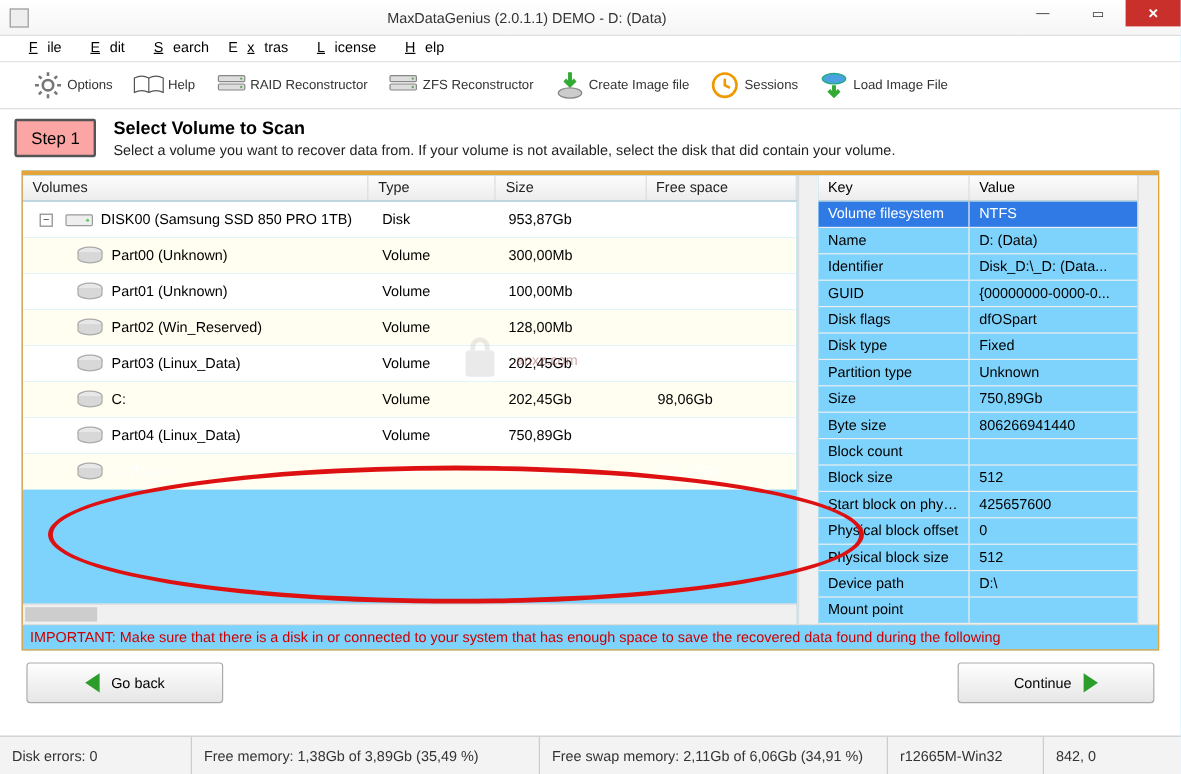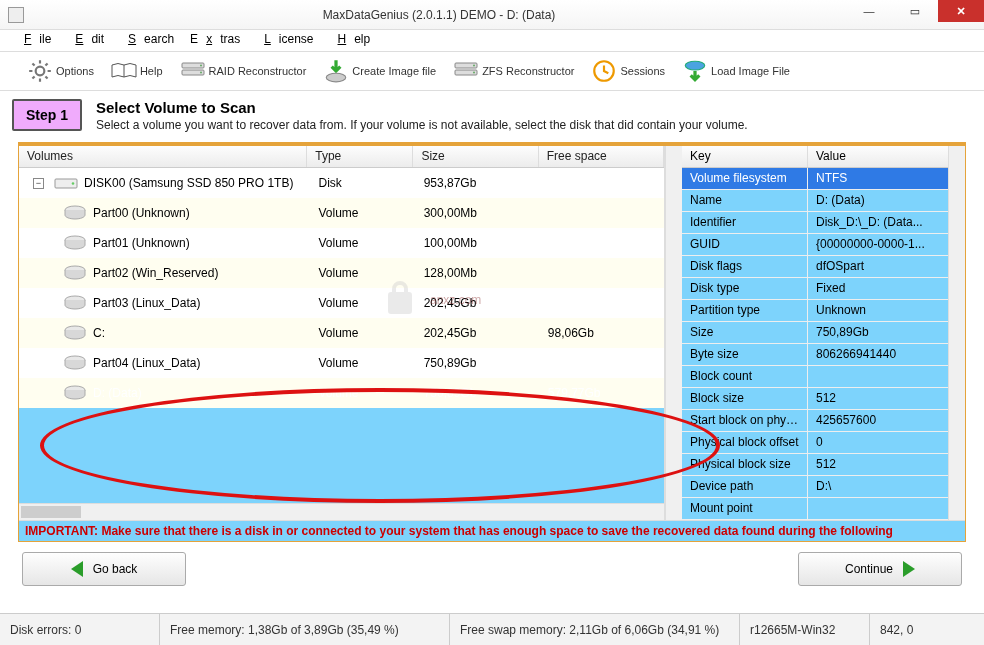--- a/index.html
+++ b/index.html
@@ -12,21 +12,21 @@
 .winbtn.close{background:#c9302c;color:#fff;font-weight:bold}
 .menubar{height:22px;display:flex;align-items:flex-start;padding:0 8px;gap:0;border-bottom:1px solid #ddd}
 .menubar span{padding:2px 8px;cursor:default}
 .menubar .u{text-decoration:underline}
 .toolbar{display:flex;align-items:flex-end;gap:0;padding:6px 10px 6px 18px;border-bottom:1px solid #ddd;background:#fff}
 .tool{display:flex;align-items:center;gap:2px;padding:0 8px;cursor:default}
 .tool .ticon{width:28px;height:26px;display:flex;align-items:center;justify-content:center}
 .tool svg{width:28px;height:26px}
 .tool span{font-size:11px;color:#333}
 .step-bar{display:flex;align-items:flex-start;padding:8px 12px 10px;gap:14px}
-.step-badge{background:#f0abfc;border:2px solid #555;border-radius:2px;padding:6px 12px;font-weight:bold;font-size:14px}
+.step-badge{background:#fca5a5;border:2px solid #555;border-radius:2px;padding:6px 12px;font-weight:normal;font-size:14px}
 .step-text .h{font-weight:bold;font-size:15px;margin-bottom:2px}
 .step-text .d{font-size:12px;color:#222}
 .content{margin:0 18px;border:1px solid #e5a33a;border-top:4px solid #e5a33a;height:400px;display:flex;flex-direction:column;background:#7dd3fc}
 .panes{flex:1;display:flex;overflow:hidden}
 
 .vol-pane{flex:1;display:flex;flex-direction:column;border-right:1px solid #ddd;overflow:hidden;position:relative}
 .thead{display:flex;background:linear-gradient(#fdfdfd,#ececec);border-bottom:1px solid #ccc;height:22px}
 .th{padding:3px 8px;border-right:1px solid #ddd;font-size:12px;color:#222}
 .vol-body{flex:1;overflow:hidden;position:relative}
 .vrow{display:flex;align-items:center;height:30px;padding-left:6px}
@@ -45,21 +45,21 @@
 
 .kv-pane{width:266px;display:flex;flex-direction:column}
 .kv-head{display:flex;background:linear-gradient(#fdfdfd,#ececec);border-bottom:1px solid #ccc;height:22px}
 .kv-head .kh{width:126px;border-right:1px solid #ddd;padding:3px 8px}
 .kv-head .vh{flex:1;padding:3px 8px}
 .kv-body{flex:1;overflow:hidden}
 .kvr{display:flex;height:22px;border-bottom:1px solid #eee}
 .kvr .k{width:126px;padding:3px 8px;border-right:1px solid #eee;white-space:nowrap;overflow:hidden;text-overflow:ellipsis}
 .kvr .v{flex:1;padding:3px 8px;white-space:nowrap;overflow:hidden;text-overflow:ellipsis}
 .kvr.sel{background:#2f7ae5;color:#fff}
-.important{padding:3px 6px;color:#c00;font-weight:bold;font-size:12px;border-top:1px solid #ddd;white-space:nowrap;overflow:hidden}
+.important{padding:3px 6px;color:#c00;font-weight:normal;font-size:12px;border-top:1px solid #ddd;white-space:nowrap;overflow:hidden}
 
 .nav{display:flex;justify-content:space-between;padding:10px 22px 8px}
 .navbtn{width:164px;height:34px;background:linear-gradient(#fefefe,#e6e6e6);border:1px solid #aaa;border-radius:3px;display:flex;align-items:center;justify-content:center;gap:10px;font-size:14px;cursor:default}
 .tri-l{width:0;height:0;border-top:8px solid transparent;border-bottom:8px solid transparent;border-right:12px solid #2a9d2a}
 .tri-r{width:0;height:0;border-top:8px solid transparent;border-bottom:8px solid transparent;border-left:12px solid #2a9d2a}
 
 .status{position:absolute;bottom:0;left:0;right:0;height:32px;background:#f3f3f3;border-top:1px solid #ccc;display:flex;align-items:center;font-size:11px;color:#333}
 .status>div{padding:0 10px;border-right:1px solid #ccc;height:100%;display:flex;align-items:center}
 
 .oval{position:absolute;border:4px solid #d11;border-radius:50%;pointer-events:none}
@@ -113,37 +113,37 @@
           <rect x="3" y="3" width="22" height="5" rx="1" fill="#ddd" stroke="#888"></rect>
           <rect x="3" y="10" width="22" height="5" rx="1" fill="#ddd" stroke="#888"></rect>
           <circle cx="22" cy="5.5" r="1" fill="#6a6"></circle>
           <circle cx="22" cy="12.5" r="1" fill="#6a6"></circle>
         </svg>
       </div>
     <span>RAID Reconstructor</span>
   </div>
   <div class="tool">
     <div class="ticon">
-        <svg viewBox="0 0 24 24">
-          <path d="M12 2v10M8 8l4 4 4-4" stroke="#3a3" stroke-width="3" fill="none"></path>
-          <ellipse cx="12" cy="18" rx="9" ry="4" fill="#ccc" stroke="#888"></ellipse>
-        </svg>
-      </div>
-    <span>Create Image file</span>
-  </div>
-  <div class="tool">
-    <div class="ticon">
         <svg viewBox="0 0 28 22">
           <rect x="3" y="3" width="22" height="5" rx="1" fill="#ddd" stroke="#888"></rect>
           <rect x="3" y="10" width="22" height="5" rx="1" fill="#ddd" stroke="#888"></rect>
           <circle cx="22" cy="5.5" r="1" fill="#6a6"></circle>
           <circle cx="22" cy="12.5" r="1" fill="#6a6"></circle>
         </svg>
       </div>
     <span>ZFS Reconstructor</span>
+  </div>
+  <div class="tool">
+    <div class="ticon">
+        <svg viewBox="0 0 24 24">
+          <path d="M12 2v10M8 8l4 4 4-4" stroke="#3a3" stroke-width="3" fill="none"></path>
+          <ellipse cx="12" cy="18" rx="9" ry="4" fill="#ccc" stroke="#888"></ellipse>
+        </svg>
+      </div>
+    <span>Create Image file</span>
   </div>
   <div class="tool">
     <div class="ticon">
         <svg viewBox="0 0 24 24">
           <circle cx="12" cy="12" r="9" fill="none" stroke="#e90" stroke-width="2"></circle>
           <path d="M12 7v5l4 2" stroke="#e90" stroke-width="2" fill="none"></path>
         </svg>
       </div>
     <span>Sessions</span>
   </div>
@@ -304,21 +304,21 @@
           <div class="kvr">
             <div class="k">Name</div>
             <div class="v">D: (Data)</div>
           </div>
           <div class="kvr">
             <div class="k">Identifier</div>
             <div class="v">Disk_D:\_D: (Data...</div>
           </div>
           <div class="kvr">
             <div class="k">GUID</div>
-            <div class="v">{00000000-0000-1...</div>
+            <div class="v">{00000000-0000-0...</div>
           </div>
           <div class="kvr">
             <div class="k">Disk flags</div>
             <div class="v">dfOSpart</div>
           </div>
           <div class="kvr">
             <div class="k">Disk type</div>
             <div class="v">Fixed</div>
           </div>
           <div class="kvr">

